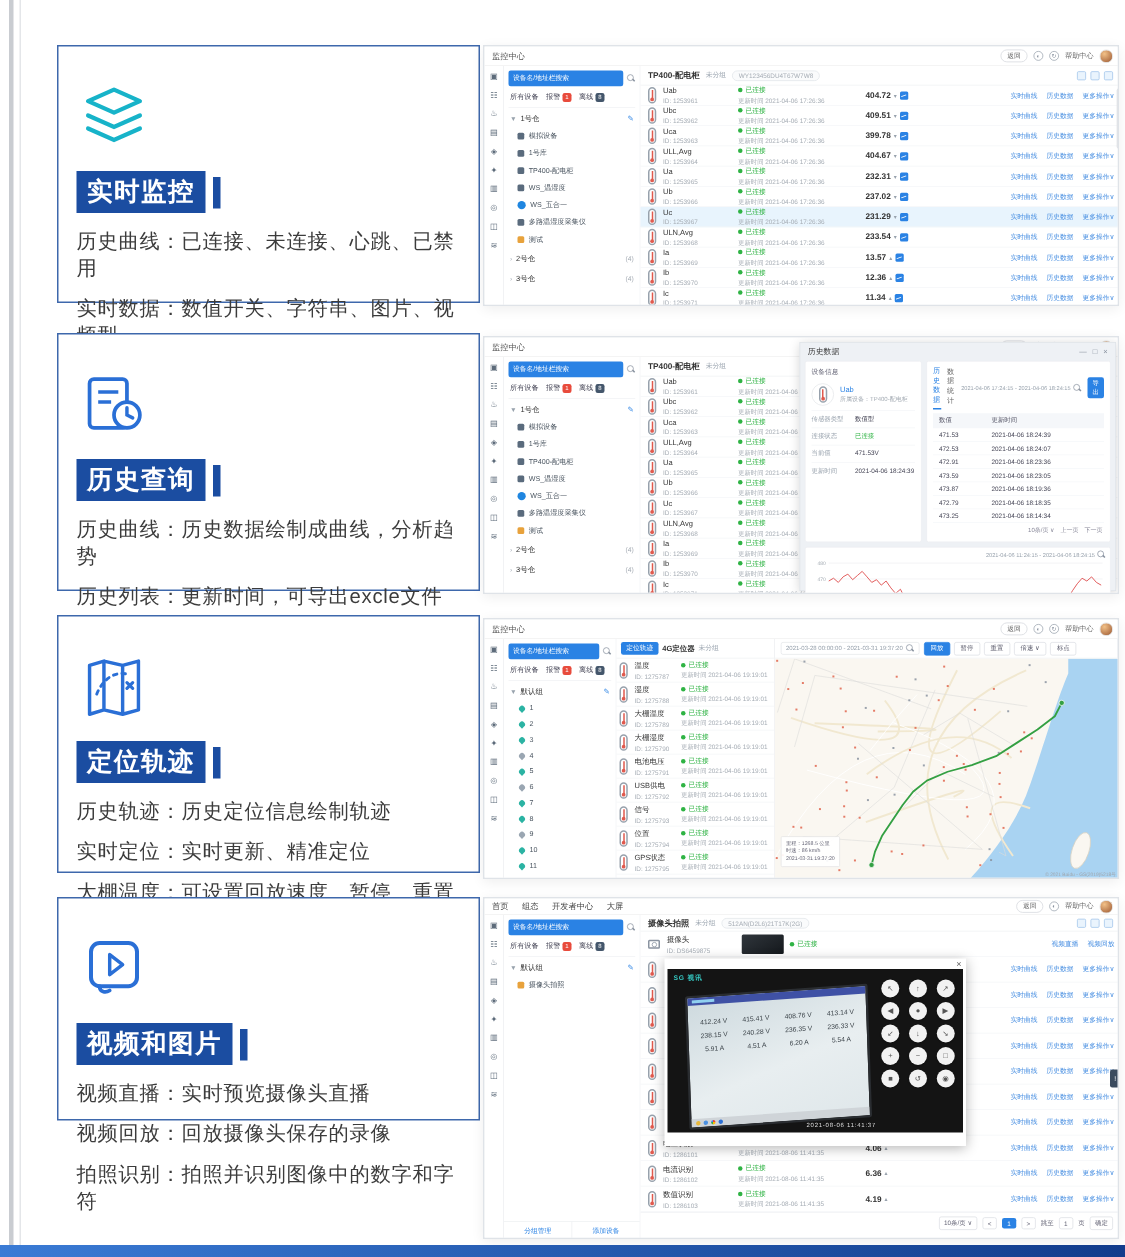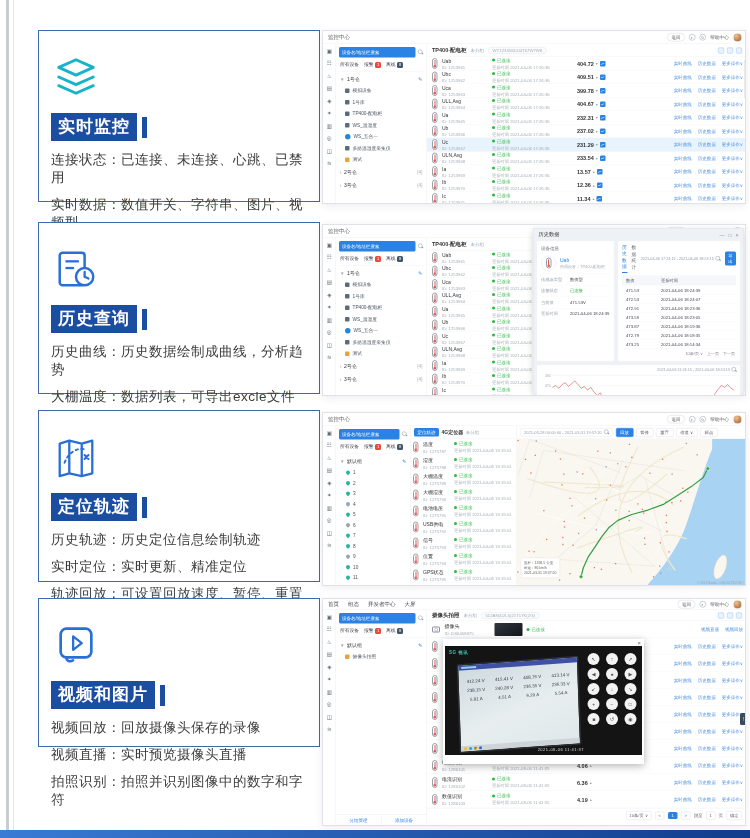--- a/index.html
+++ b/index.html
@@ -163,69 +163,69 @@
   <div class="fcard" style="top:30px;height:172px;">
     <svg class="ficon" viewBox="0 0 48 44">
       <path d="M6 12 L24 4 L42 12 L24 20 Z" fill="none" stroke="#17b3c9" stroke-width="3" stroke-linejoin="round"></path>
       <path d="M6 22 L24 30 L42 22" fill="none" stroke="#17b3c9" stroke-width="3" stroke-linecap="round"></path>
       <path d="M6 31 L24 39 L42 31" fill="none" stroke="#17b3c9" stroke-width="3" stroke-linecap="round"></path>
     </svg>
     <div class="ftitle-row">
         <span class="ftitle">实时监控</span>
         <span class="ftitle-bar"></span>
       </div>
-    <div class="fline">连接状态：已连接、未连接、心跳、已禁用</div>
+    <div class="fline">历史曲线：已连接、未连接、心跳、已禁用</div>
     <div class="fline">实时数据：数值开关、字符串、图片、视频型</div>
     <div class="fline">数据下行：输入数值下发、点击开关下发</div>
   </div>
 
   <div class="fcard" style="top:222px;height:172px;">
     <svg class="ficon" viewBox="0 0 48 44">
       <rect x="7" y="5" width="26" height="34" rx="3" fill="none" stroke="#2a6fd6" stroke-width="2.6"></rect>
       <line x1="13" y1="14" x2="27" y2="14" stroke="#2a6fd6" stroke-width="2.4"></line>
       <line x1="13" y1="21" x2="22" y2="21" stroke="#2a6fd6" stroke-width="2.4"></line>
       <circle cx="33" cy="30" r="9" fill="#fff" stroke="#2a6fd6" stroke-width="2.6"></circle>
       <path d="M33 25 V30 L37 32" fill="none" stroke="#2a6fd6" stroke-width="2.4" stroke-linecap="round"></path>
     </svg>
     <div class="ftitle-row">
         <span class="ftitle">历史查询</span>
         <span class="ftitle-bar"></span>
       </div>
     <div class="fline">历史曲线：历史数据绘制成曲线，分析趋势</div>
-    <div class="fline">大棚温度：数据列表，可导出excle文件</div>
+    <div class="fline">历史列表：更新时间，可导出excle文件</div>
     <div class="fline">历史统计：最大最小平均值、累计值、差值</div>
   </div>
 
   <div class="fcard" style="top:410px;height:172px;">
     <svg class="ficon" viewBox="0 0 48 44">
       <path d="M7 8 L17 5 L17 39 L7 42 Z M17 5 L30 8 L30 42 L17 39 M30 8 L41 5 L41 39 L30 42" fill="none" stroke="#2a6fd6" stroke-width="2.4" stroke-linejoin="round"></path>
       <path d="M12 28 C16 18 24 12 33 14" fill="none" stroke="#2a6fd6" stroke-width="2" stroke-dasharray="2.5 3.5" stroke-linecap="round"></path>
       <path d="M33 20 l4 4 m0 -4 l-4 4" stroke="#2a6fd6" stroke-width="2.2" stroke-linecap="round"></path>
     </svg>
     <div class="ftitle-row">
         <span class="ftitle">定位轨迹</span>
         <span class="ftitle-bar"></span>
       </div>
     <div class="fline">历史轨迹：历史定位信息绘制轨迹</div>
     <div class="fline">实时定位：实时更新、精准定位</div>
-    <div class="fline">轨迹回放：可设置回放速度、暂停、重置</div>
+    <div class="fline">大棚温度：可设置回放速度、暂停、重置</div>
   </div>
 
   <div class="fcard" style="top:598px;height:149px;">
     <svg class="ficon" viewBox="0 0 48 44">
       <rect x="8" y="5" width="32" height="30" rx="6" fill="none" stroke="#2a6fd6" stroke-width="2.8"></rect>
       <path d="M21 13 L30 20 L21 27 Z" fill="none" stroke="#2a6fd6" stroke-width="2.4" stroke-linejoin="round"></path>
       <path d="M14 35 C14 39 18 40 21 38" fill="none" stroke="#2a6fd6" stroke-width="2.6" stroke-linecap="round"></path>
     </svg>
     <div class="ftitle-row">
         <span class="ftitle">视频和图片</span>
         <span class="ftitle-bar"></span>
       </div>
+    <div class="fline">视频直播：实时预览摄像头直播</div>
     <div class="fline">视频回放：回放摄像头保存的录像</div>
-    <div class="fline">视频直播：实时预览摄像头直播</div>
     <div class="fline">拍照识别：拍照并识别图像中的数字和字符</div>
   </div>
 
   <div class="shot" style="left:322px;top:30px;height:174px;">
     <div class="inner" style="height:348px;">
       <div class="topbar">
         <span class="tb-title">监控中心</span>
         <div class="tb-right">
           <span class="pill-btn">返回</span>
           <span class="circ-ic">◐</span>

